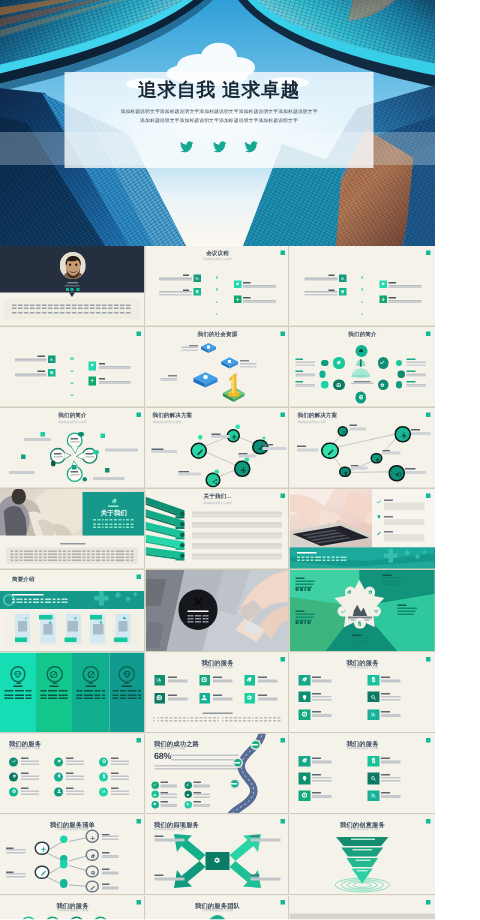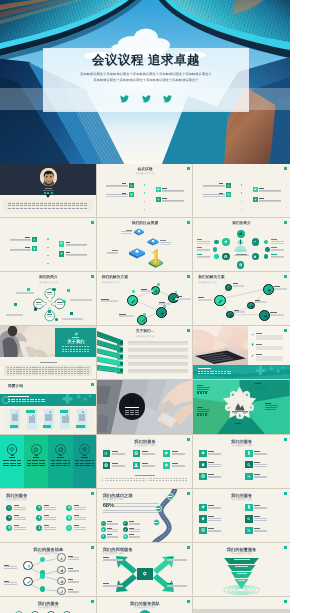--- a/index.html
+++ b/index.html
@@ -158,21 +158,21 @@
         <path d="M188 96 L228 110 L224 164 L162 164 Z" fill="#1e93b6"></path>
         <path d="M188 96 L228 110 L224 164 L162 164 Z" fill="url(#winBR)"></path>
 
         <path d="M276 100 L300 92 L300 164 L270 164 Z" fill="#1d5b8f"></path>
         <path d="M276 100 L300 92 L300 164 L270 164 Z" fill="url(#winBR)"></path>
 
         <rect x="0" y="88" width="290" height="22" fill="#dbeaf3" opacity=".3"></rect>
       </g>
     </svg>
     <div class="hero-box">
-      <div class="hero-title">会议议程 追求卓越</div>
+      <div class="hero-title">追求自我 追求卓越</div>
       <div class="hero-sub l1">添加标题说明文字添加标题说明文字添加标题说明文字添加标题说明文字添加标题说明文字</div>
       <div class="hero-sub l2">添加标题说明文字添加标题说明文字添加标题说明文字添加标题说明文字</div>
       <div class="hero-social">
         <svg width="9" height="8" viewBox="0 0 24 20">
             <path d="M24 2.3a9.8 9.8 0 0 1-2.8.8A4.9 4.9 0 0 0 23.3.4a9.8 9.8 0 0 1-3.1 1.2A4.9 4.9 0 0 0 11.8 6a13.9 13.9 0 0 1-10-5.1 4.9 4.9 0 0 0 1.5 6.5A4.8 4.8 0 0 1 1 6.8v.1a4.9 4.9 0 0 0 3.9 4.8 4.9 4.9 0 0 1-2.2.1 4.9 4.9 0 0 0 4.6 3.4A9.9 9.9 0 0 1 0 17.3a13.9 13.9 0 0 0 7.5 2.2c9.1 0 14-7.5 14-14v-.7A9.9 9.9 0 0 0 24 2.3z" fill="#14a890"></path>
           </svg>
         <svg width="9" height="8" viewBox="0 0 24 20">
             <path d="M24 2.3a9.8 9.8 0 0 1-2.8.8A4.9 4.9 0 0 0 23.3.4a9.8 9.8 0 0 1-3.1 1.2A4.9 4.9 0 0 0 11.8 6a13.9 13.9 0 0 1-10-5.1 4.9 4.9 0 0 0 1.5 6.5A4.8 4.8 0 0 1 1 6.8v.1a4.9 4.9 0 0 0 3.9 4.8 4.9 4.9 0 0 1-2.2.1 4.9 4.9 0 0 0 4.6 3.4A9.9 9.9 0 0 1 0 17.3a13.9 13.9 0 0 0 7.5 2.2c9.1 0 14-7.5 14-14v-.7A9.9 9.9 0 0 0 24 2.3z" fill="#14a890"></path>
           </svg>
         <svg width="9" height="8" viewBox="0 0 24 20">

